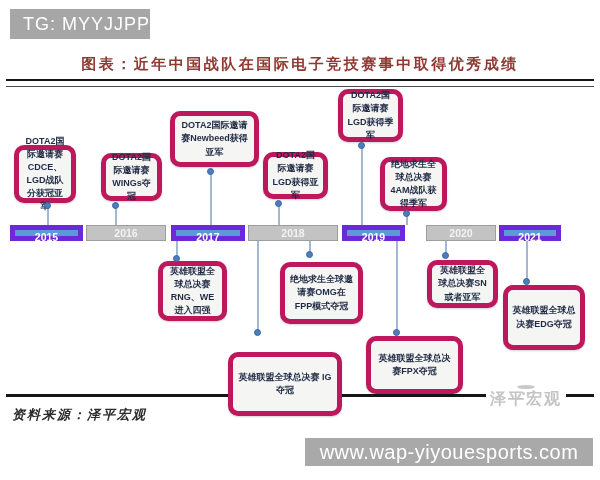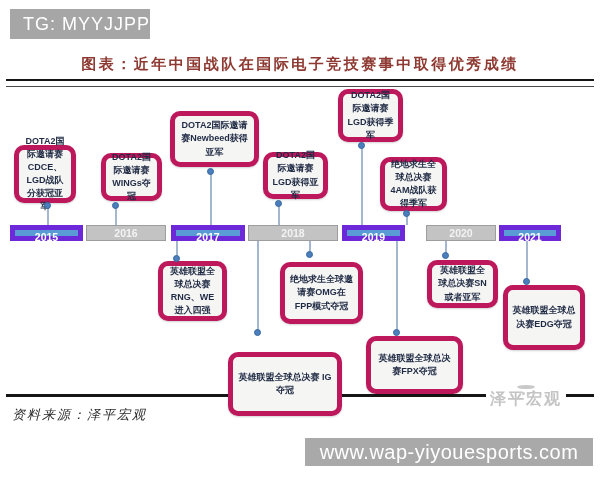--- a/index.html
+++ b/index.html
@@ -31,21 +31,21 @@
     text-align:center;padding:3px 4px;box-sizing:border-box;color:#1f2a44;font-weight:bold;
     font-size:9px;line-height:1.45;z-index:3;}
 
   
   .conn{position:absolute;width:2px;background:#a3b8d0;z-index:1;}
   .dot{position:absolute;width:7px;height:7px;border-radius:50%;background:#4a7ebc;
     border:1px solid #39689f;box-sizing:border-box;z-index:4;}
 
   
   .source{position:absolute;left:12px;top:406px;font-family:"Liberation Serif","DejaVu Serif",serif;
-    font-style:italic;font-size:13px;color:#2b2b2b;letter-spacing:2px;}
+    font-style:italic;font-size:13px;color:#2b2b2b;letter-spacing:2px;font-weight:bold;}
   .watermark{position:absolute;left:486px;top:385px;height:24px;background:#ffffff;z-index:5;
     display:flex;align-items:center;padding:0 4px;flex-direction:column;}
   .wm-icon{width:18px;height:18px;border:2px solid #c9c9c9;border-radius:50%;box-sizing:border-box;position:relative;}
   .wm-icon:before{content:"";position:absolute;left:3px;top:5px;width:3px;height:3px;border-radius:50%;background:#c9c9c9;}
   .wm-icon:after{content:"";position:absolute;left:8px;top:5px;width:3px;height:3px;border-radius:50%;background:#c9c9c9;}
   .wm-text{color:#c4c4c4;font-size:16px;font-weight:bold;letter-spacing:2px;}
   .url-banner{position:absolute;left:305px;top:438px;width:288px;height:28px;background:#a9a9a9;
     color:#ffffff;font-size:20px;display:flex;align-items:center;justify-content:center;letter-spacing:0.5px;}
 </style>
 </head>

